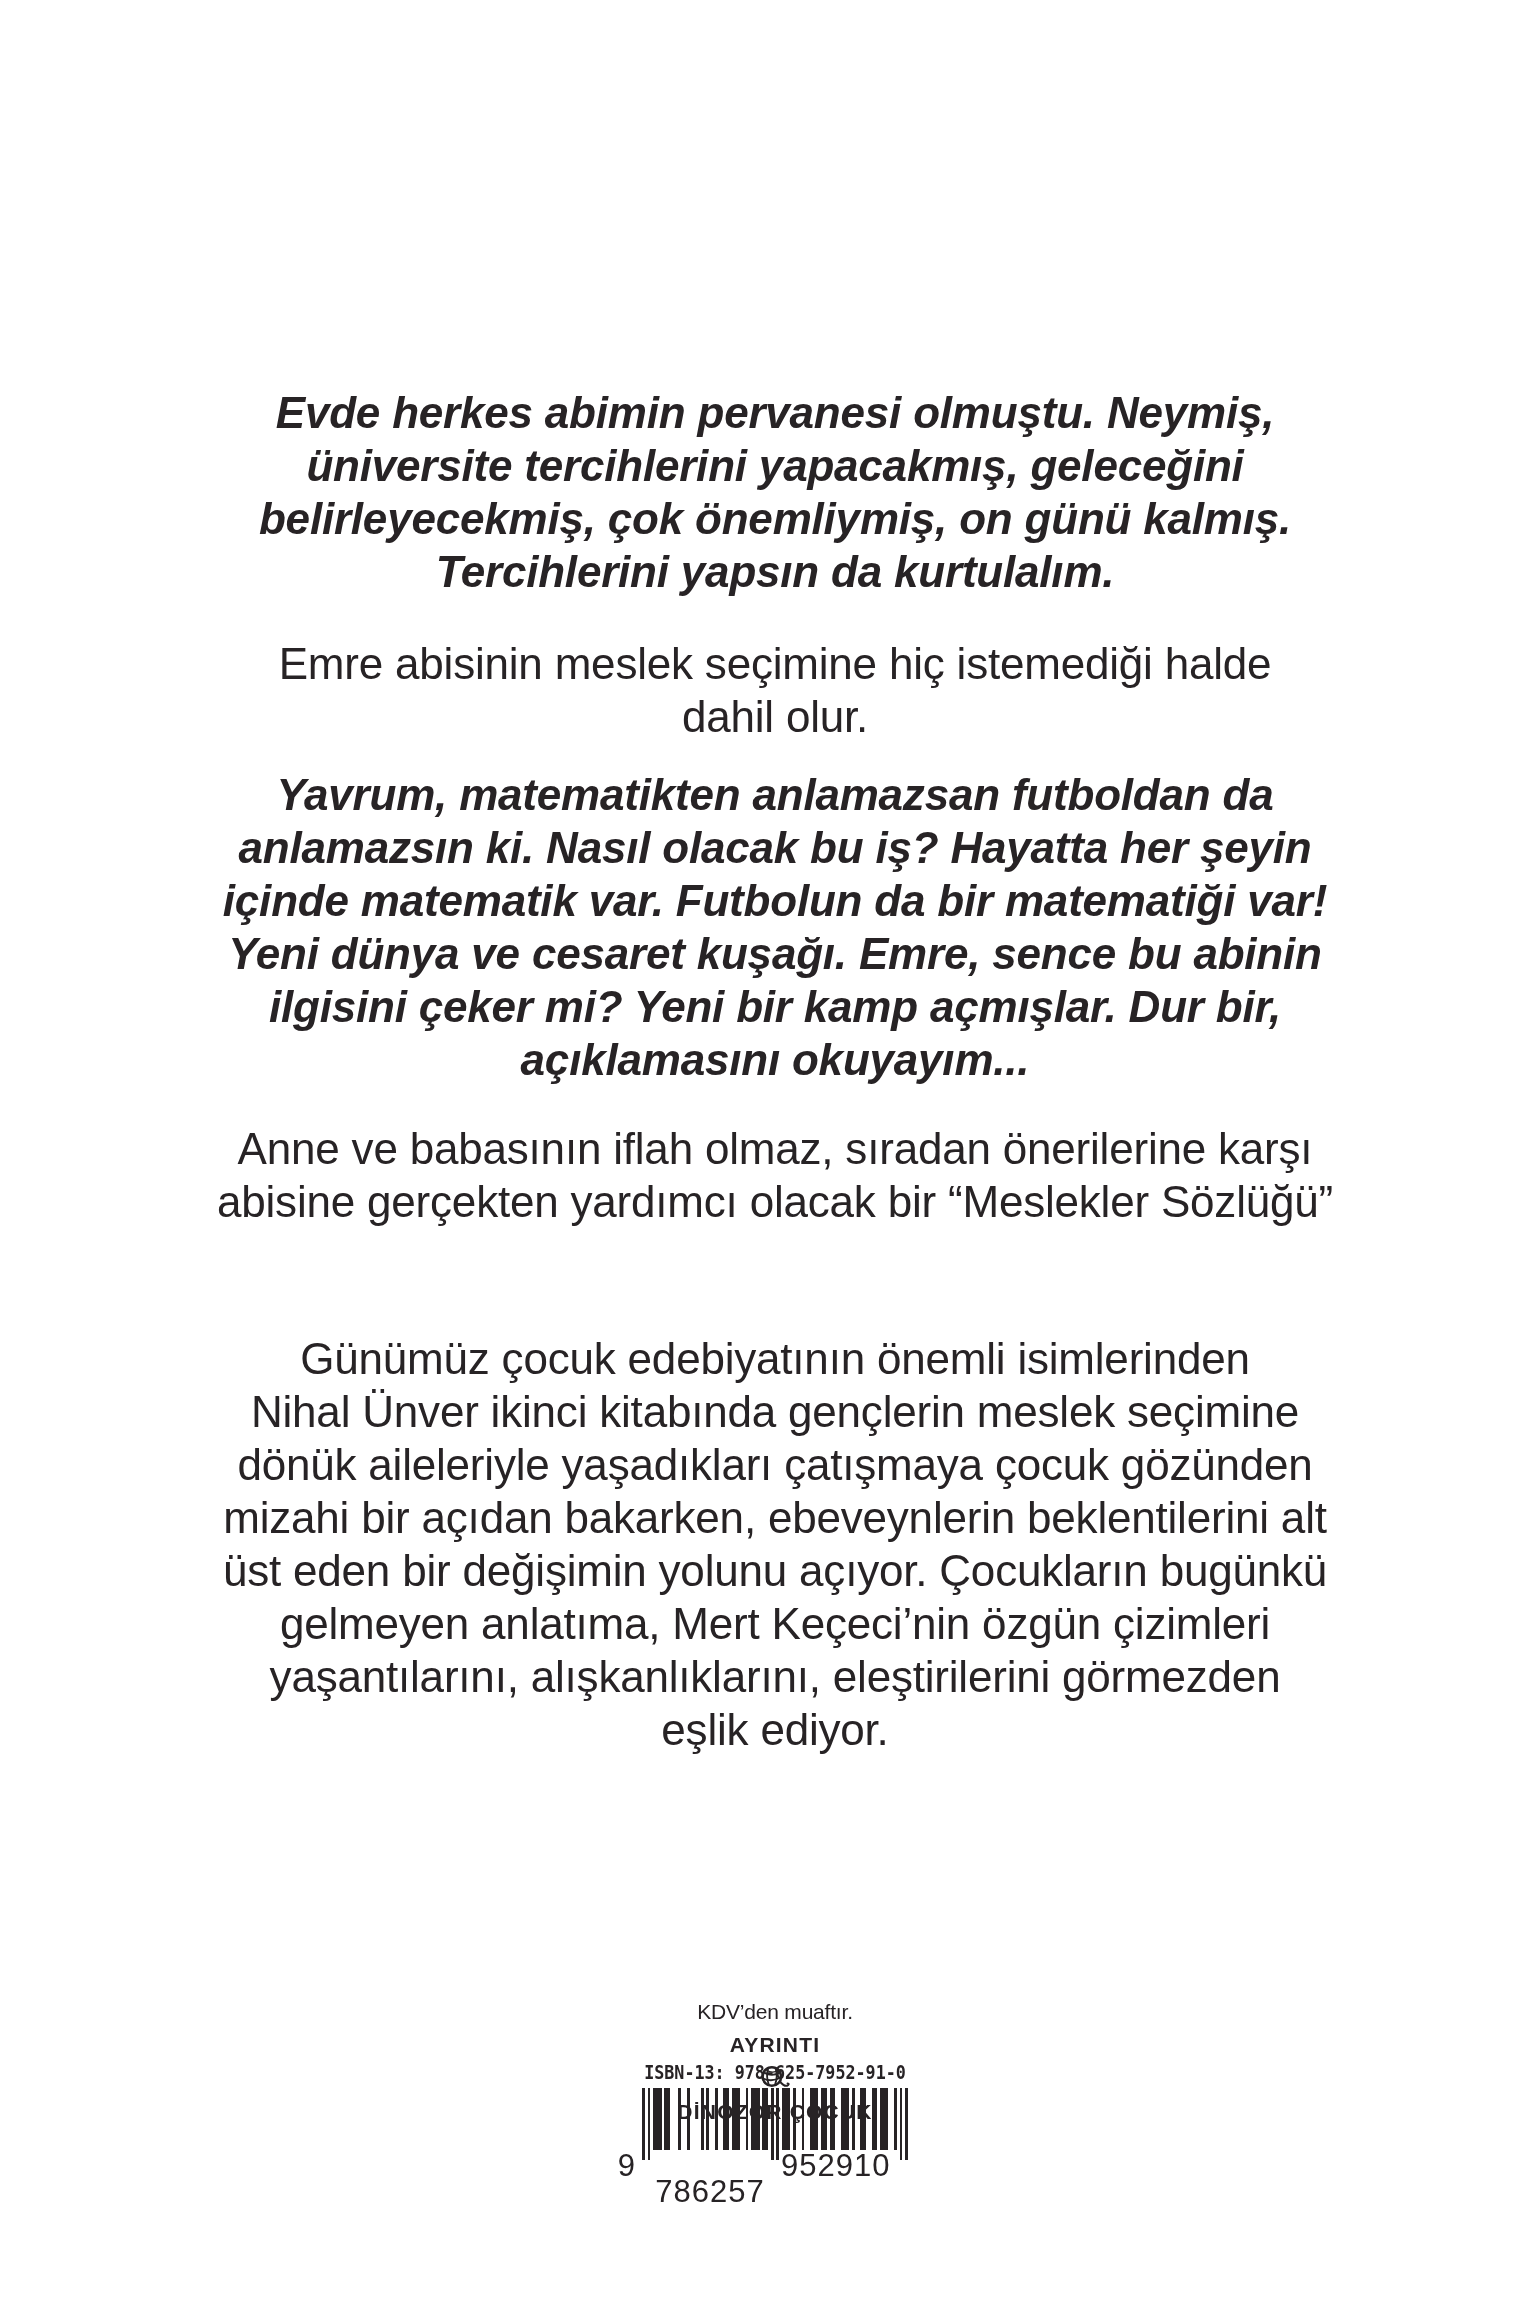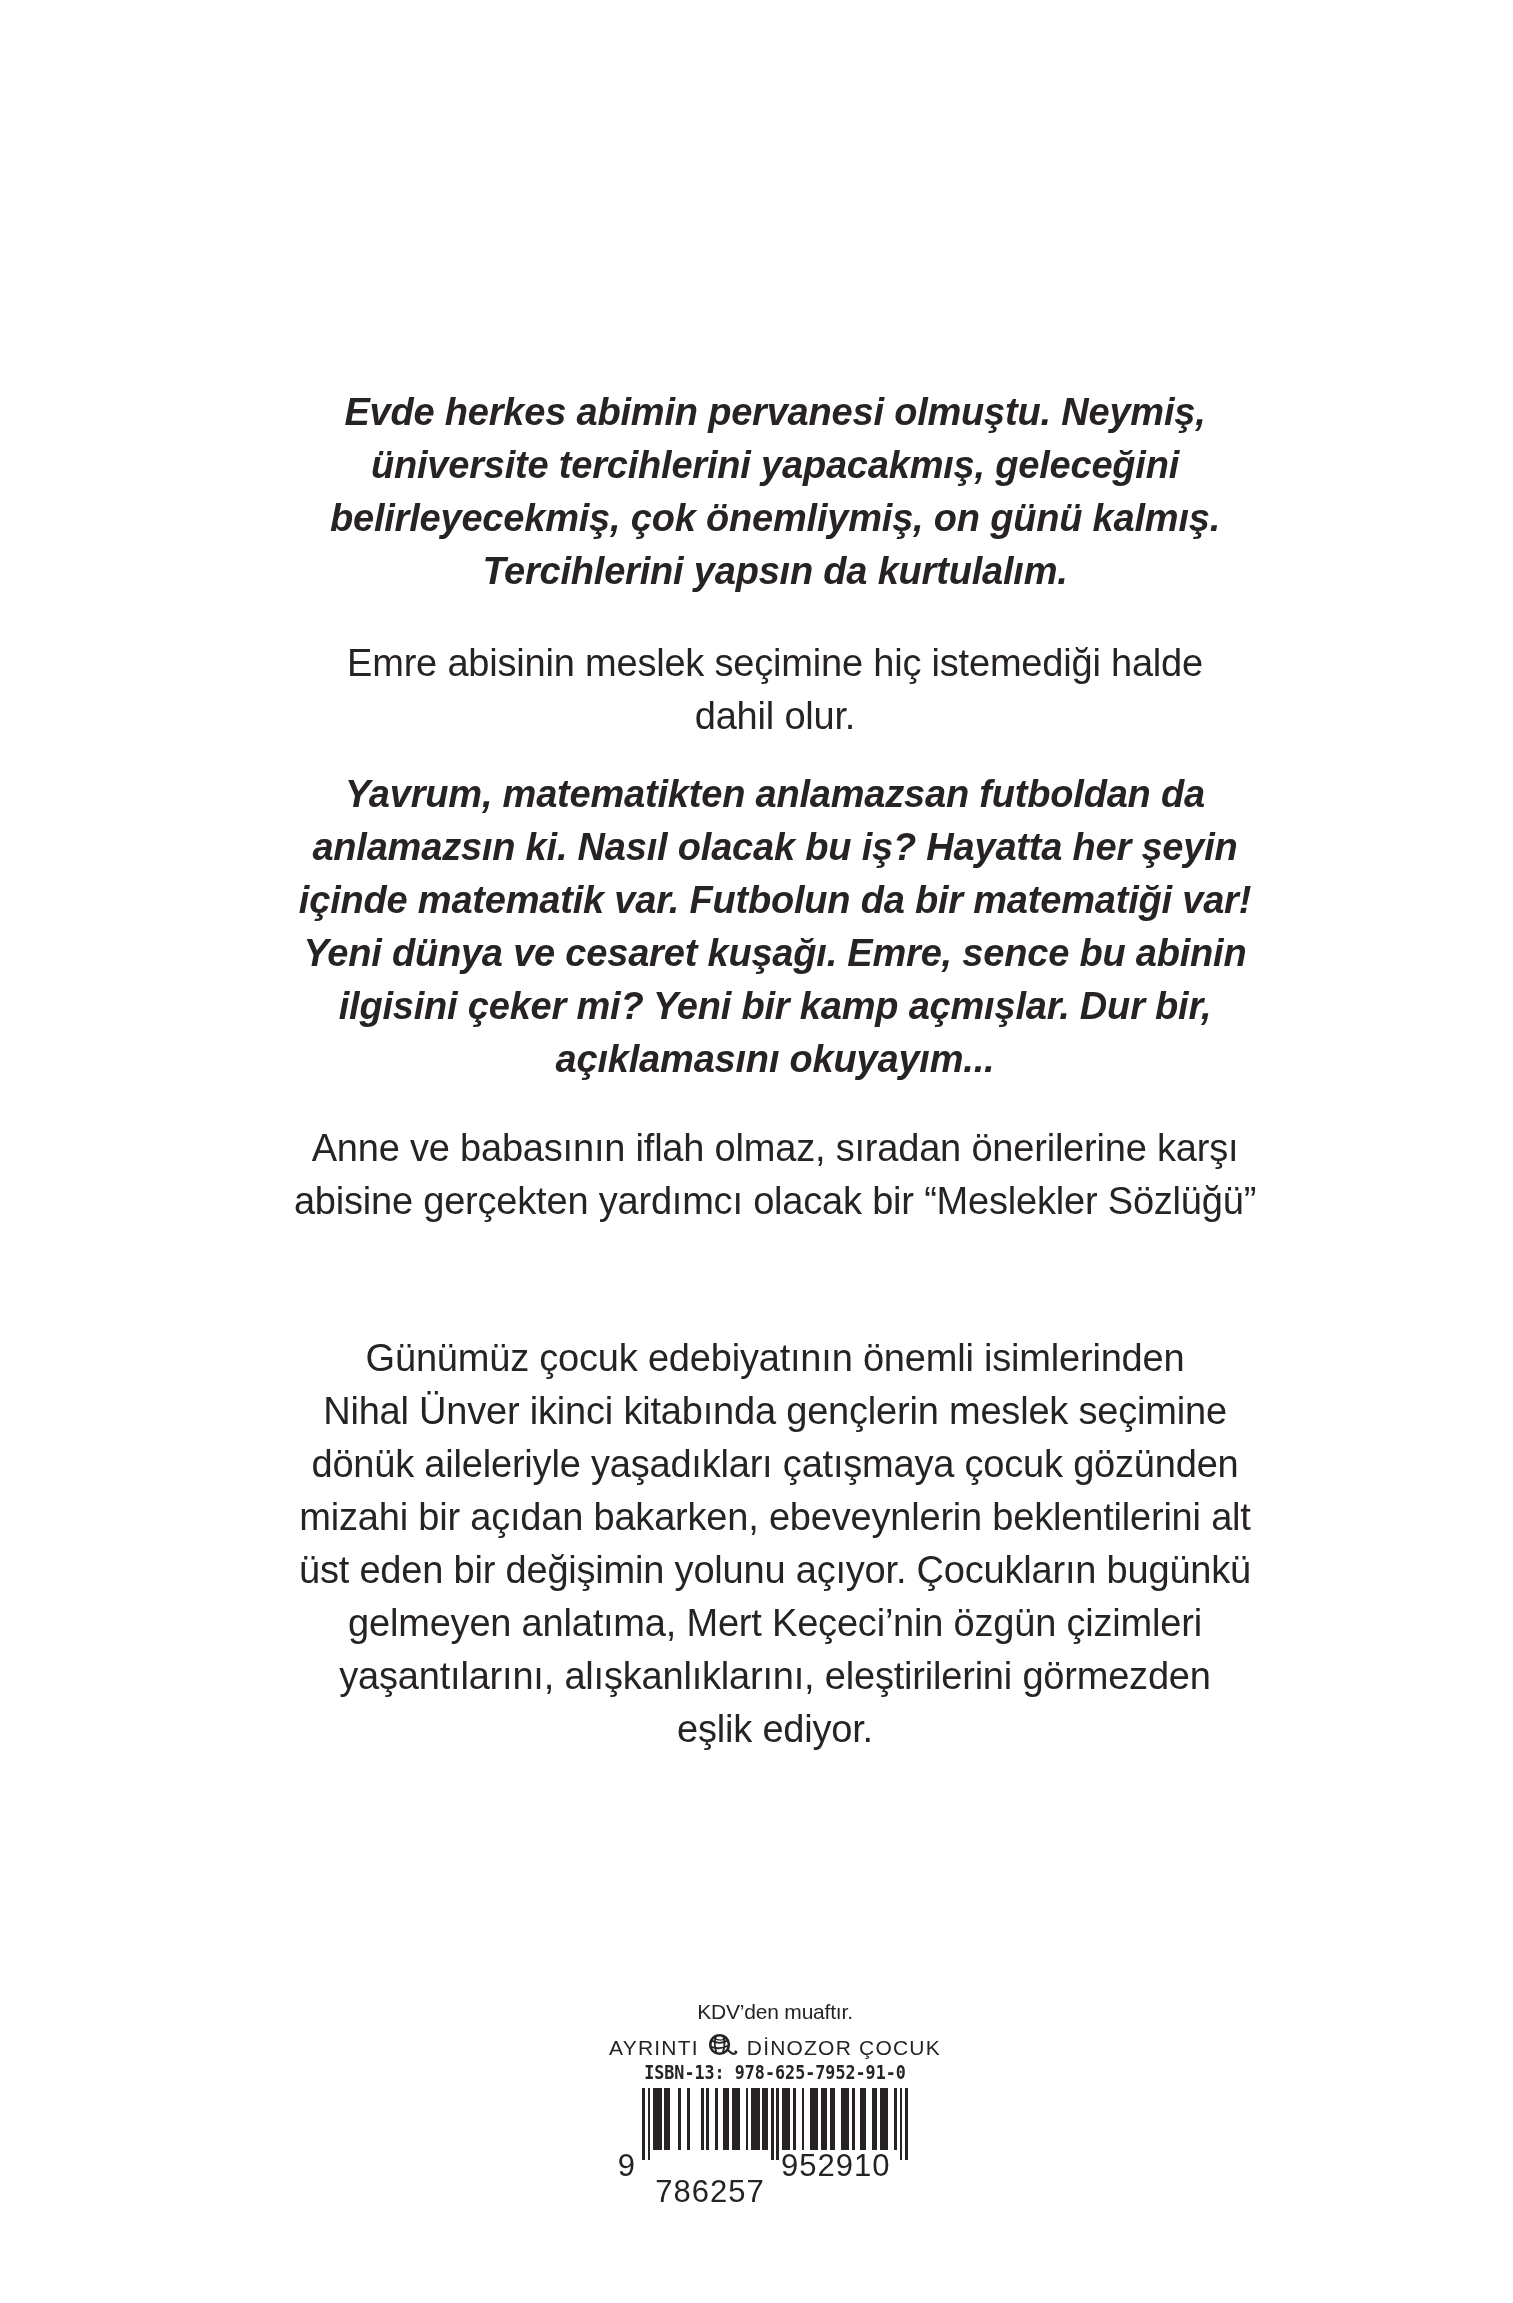--- a/index.html
+++ b/index.html
@@ -12,43 +12,43 @@
     color: #272325;
     font-family: "Liberation Sans", sans-serif;
     overflow: hidden;
   }
   
   .para {
     position: absolute;
     left: 775px;
     transform: translateX(-50%);
     text-align: center;
-    font-size: 38px;
+    font-size: 44px;
     line-height: 53px;
     letter-spacing: -0.2px;
     white-space: nowrap;
   }
   .para .line { white-space: pre; }
   .quote { font-style: italic; font-weight: 700; }
   .narration { font-style: normal; font-weight: 400; }
   #quote-top     { top: 386px; }
   #narration-1   { top: 637px; }
   #quote-parent  { top: 768px; }
   #narration-2   { top: 1122px; }
   #blurb         { top: 1332px; }
 
   
   .kdv {
     position: absolute; top: 2000px; left: 775px; transform: translateX(-50%);
     font-size: 21px; font-weight: 400; letter-spacing: -0.2px; white-space: nowrap;
   }
   .publisher {
     position: absolute; top: 2033px; left: 775px; transform: translateX(-50%);
-    display: flex; align-items: flex-end; gap: 8px;
-    font-size: 21px; font-weight: 400; letter-spacing: 1.2px; white-space: nowrap;
+    display: flex; align-items: center; gap: 8px;
+    font-size: 21px; font-weight: 700; letter-spacing: 1.2px; white-space: nowrap; flex-direction: column;
   }
   .publisher svg { display: block; }
   .isbn {
     position: absolute; top: 2061px; left: 775px;
     transform: translateX(-50%) scaleX(0.88);
     font-family: "DejaVu Sans Mono", monospace;
     font-size: 19px; font-weight: 700; letter-spacing: 0px; white-space: nowrap;
   }
   .barcode {
     position: absolute; top: 2088px; left: 775px; transform: translateX(-50%);

